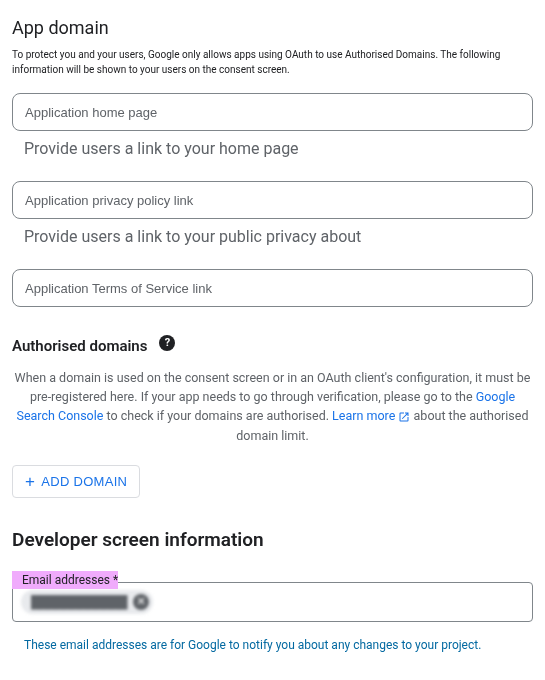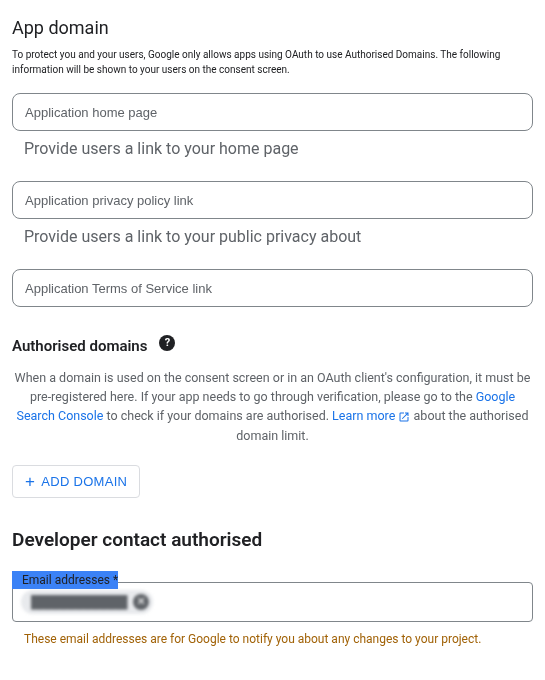--- a/index.html
+++ b/index.html
@@ -112,21 +112,21 @@
       font-size: 17px;
       font-weight: 400;
       line-height: 1;
     }
     .email-label {
       font-size: 12px;
       color: #202124;
       padding-left: 10px;
       position: relative;
       top: 7px;
-      background: #3b82f6;
+      background: #f0abfc;
       display: inline-block;
       z-index: 1;
     }
     .email-input-wrap {
       width: 100%;
       border: 1px solid #80868b;
       border-radius: 4px;
       padding: 6px 8px;
       display: flex;
       align-items: center;
@@ -155,22 +155,22 @@
       background: #5f6368;
       color: #fff;
       display: inline-flex;
       align-items: center;
       justify-content: center;
       font-size: 11px;
       cursor: pointer;
     }
     .email-helper {
       font-size: 12px;
-      color: #a16207;
-      margin-top: 8px;
+      color: #0369a1;
+      margin-top: 14px;
       padding-left: 12px;
     }
   </style>
 </head>
 <body>
 
 
 
 
 <h2 class="section-title">App domain</h2>
@@ -200,21 +200,21 @@
         <path d="M14 3v2h3.59L7.76 14.83l1.41 1.41L19 6.41V10h2V3h-7zM19 19H5V5h7V3H5a2 2 0 0 0-2 2v14a2 2 0 0 0 2 2h14a2 2 0 0 0 2-2v-7h-2v7z"></path>
       </svg></a><span> about the authorised domain limit.</span>
 </p>
 
 <button class="add-domain-btn">
   <span class="plus">+</span>
   <span>ADD DOMAIN</span>
 </button>
 
 
-<h2 class="dev-title">Developer contact authorised</h2>
+<h2 class="dev-title">Developer screen information</h2>
 <span class="email-label">Email addresses *</span>
 <div class="email-input-wrap">
   <span class="chip">
     <span class="chip-text">████████████</span>
     <span class="chip-close">✕</span>
   </span>
 </div>
 <div class="email-helper">These email addresses are for Google to notify you about any changes to your project.</div>
 
 

